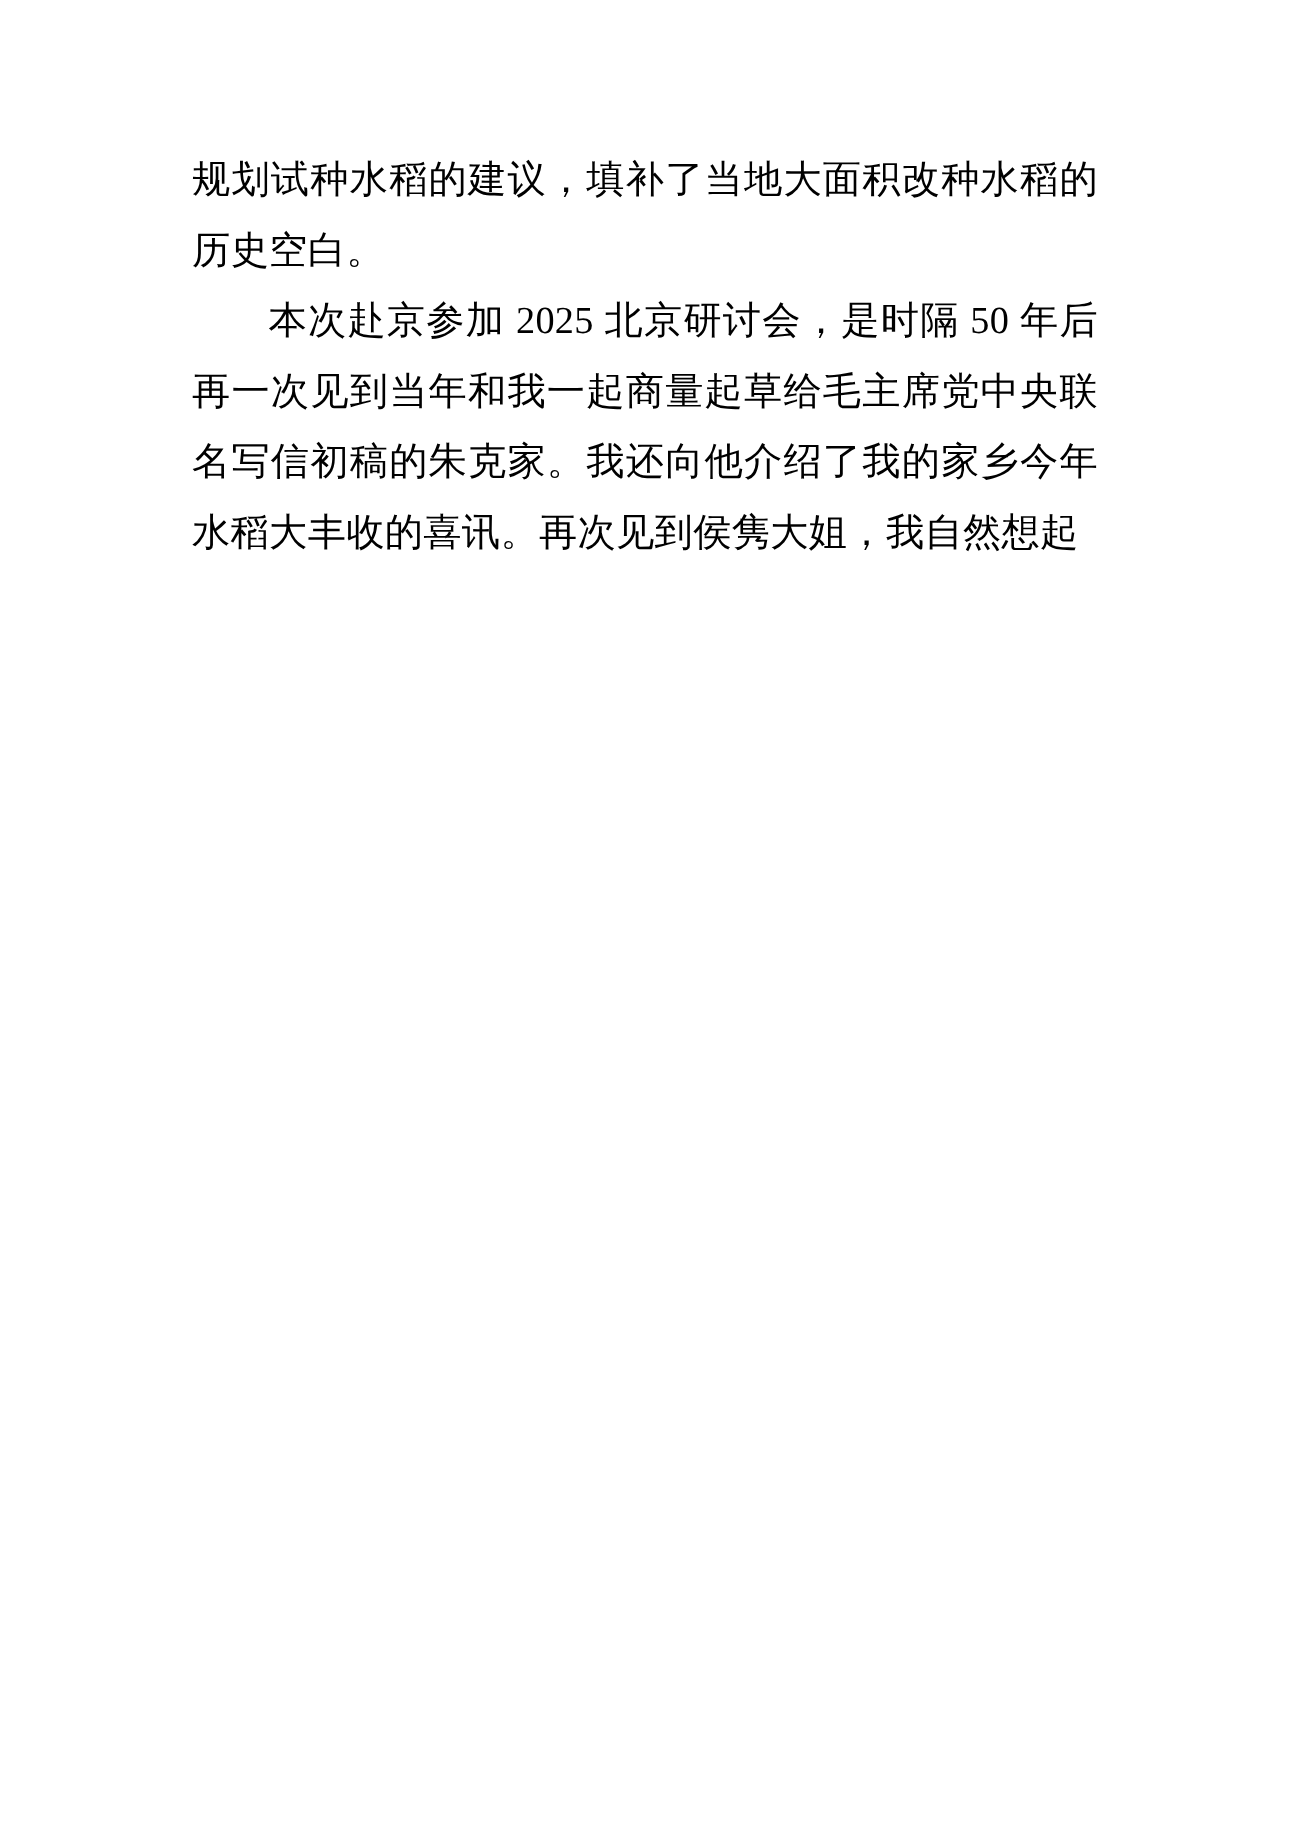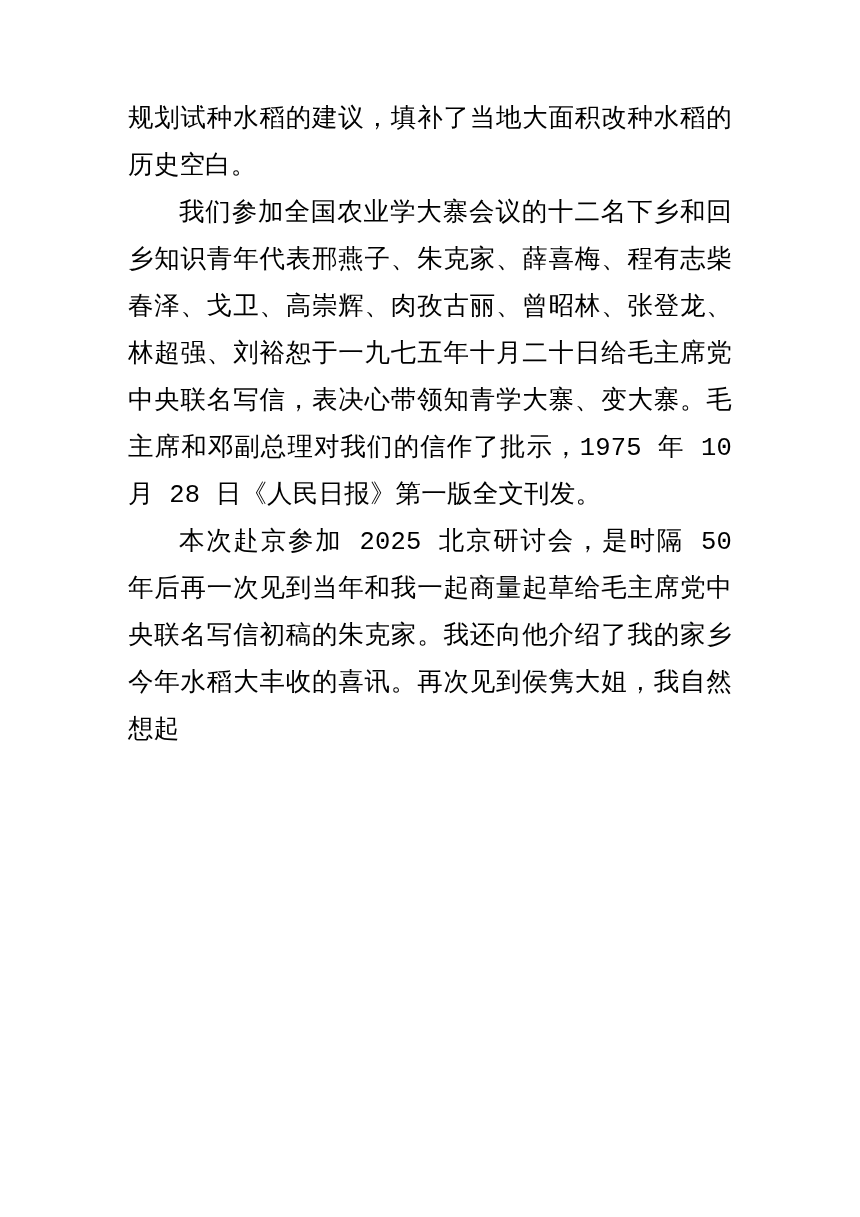--- a/index.html
+++ b/index.html
@@ -13,21 +13,20 @@
     font-family: "Liberation Serif", "DejaVu Serif", serif;
     color: #000000;
   }
   .page {
     position: relative;
     width: 860px;
     height: 1217px;
     background: #ffffff;
     box-sizing: border-box;
     padding: 96px 128px 70px 128px;
-    font-family: Liberation Mono, monospace;
   }
   .doc-body {
     width: 604px;
   }
   .para {
     margin: 0 0 0 0;
     font-size: 25.5px;
     line-height: 47px;
     text-align: justify;
     text-justify: inter-ideograph;
@@ -37,16 +36,15 @@
   .para.indent {
     text-indent: 2em;
   }
 </style>
 </head>
 <body>
 
 <div class="page">
   <div class="doc-body">
     <p class="para">规划试种水稻的建议，填补了当地大面积改种水稻的历史空白。</p>
-    <p class="para indent">我们参加全国农业学大寨会议的十二名下乡和回乡知识青年代表邢燕子、朱克家、薛喜梅、程有志柴春泽、戈卫、高崇辉、肉孜古丽、曾昭林、张登龙、林超强、刘裕恕于一九七五年十月二十日给毛主席党中央联名写信，表决心带领知青学大寨、变大寨。毛主席和邓副总理对我们的信作了批示，1975 年 10 月 28 日《人民日报》第一版全文刊发。</p>
     <p class="para indent">本次赴京参加 2025 北京研讨会，是时隔 50 年后再一次见到当年和我一起商量起草给毛主席党中央联名写信初稿的朱克家。我还向他介绍了我的家乡今年水稻大丰收的喜讯。再次见到侯隽大姐，我自然想起</p>
   </div>
 </div>
 
 </body></html>

